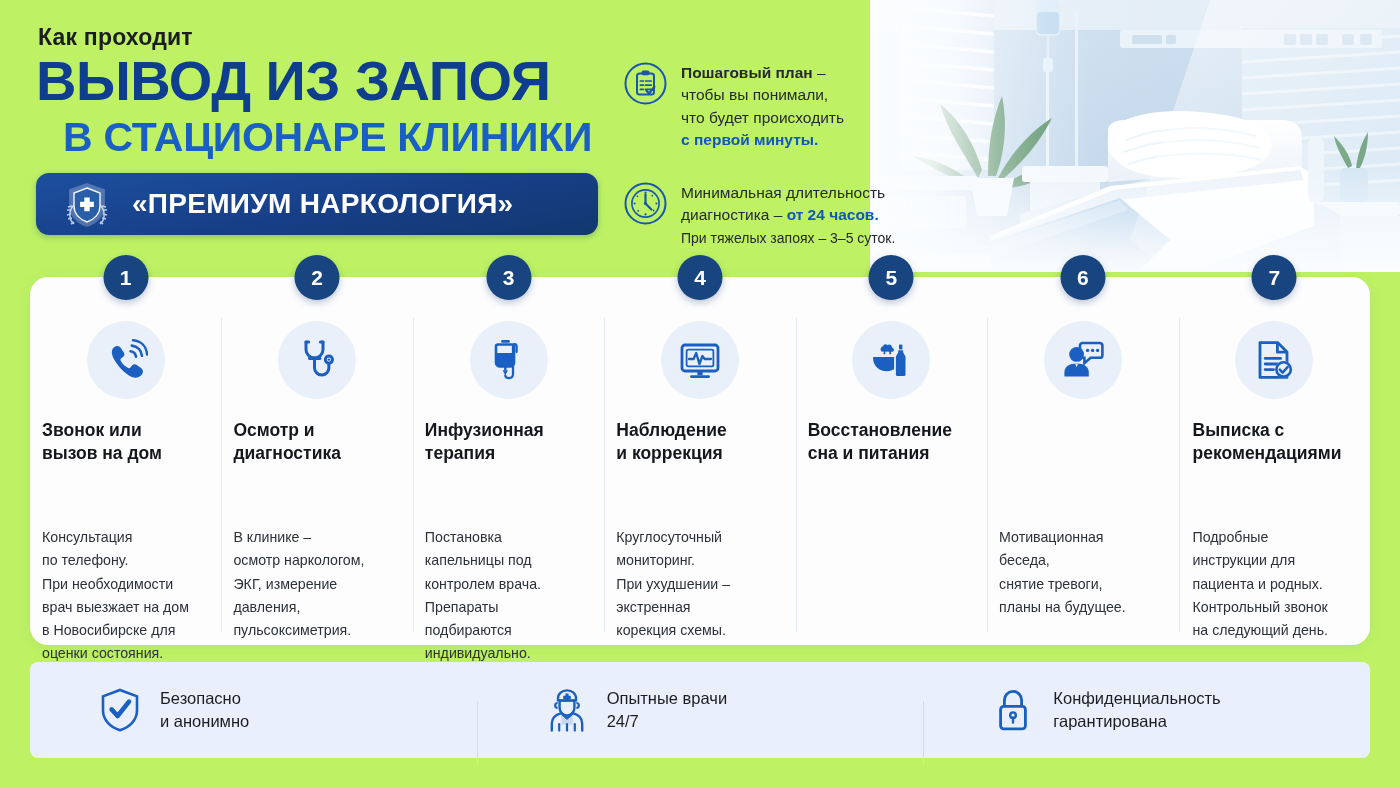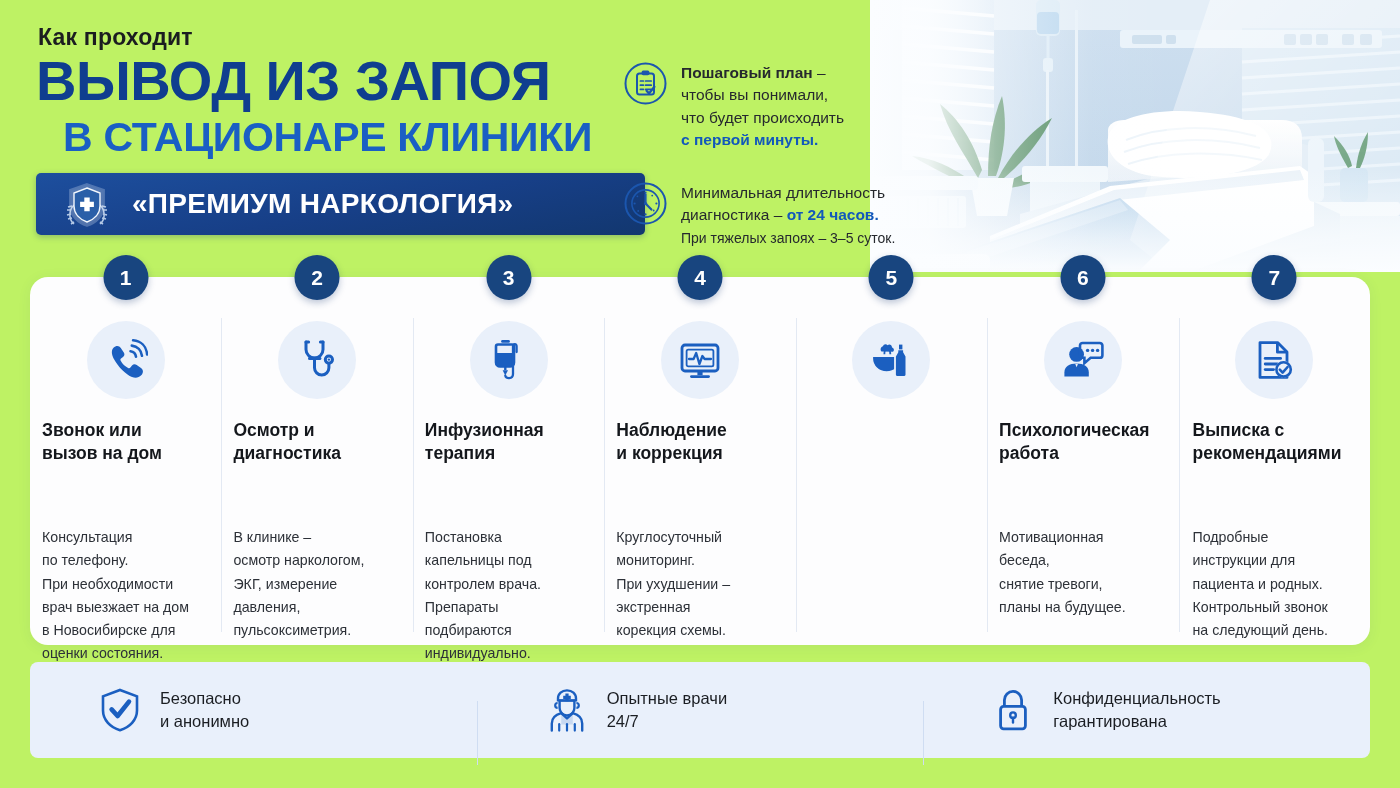--- a/index.html
+++ b/index.html
@@ -39,22 +39,22 @@
     position:absolute; left:36px; top:53px;
     font-size:56px; font-weight:bold; color:#0f3e8f;
     letter-spacing:-0.5px; line-height:1;
   }
   .title2 {
     position:absolute; left:37px; top:117px;
     font-size:41px; font-weight:bold; color:#1a5fc4;
     letter-spacing:-0.3px; line-height:1;margin-left:26px;
   }
   #brand-pill {
-    position:absolute; left:36px; top:173px; width:609px; height:62px;
-    border-radius:5px;
+    position:absolute; left:36px; top:173px; width:562px; height:62px;
+    border-radius:13px;
     background:linear-gradient(170deg,#1d4f9e 0%,#173f87 55%,#12376f 100%);
     box-shadow:0 2px 6px rgba(16,50,110,.28);
     display:flex; align-items:center;
   }
   #brand-emblem { width:58px; height:58px; margin-left:22px; flex:0 0 auto; }
   #brand-name {
     color:#ffffff; font-size:28px; font-weight:bold; letter-spacing:.3px;
     margin-left:16px;
   }
 
@@ -406,38 +406,38 @@
             <g fill="#1b5fc0">
               <path d="M12.4 13.6 c-1.6 -2.4 -.4 -5 1.6 -5.4 .4 -2.2 3.2 -2.8 4.6 -1 1.8 -1.4 4.4 -.2 4.4 2.2 2 .4 2.6 3 1 4.4 Z"></path>
               <path d="M16.5 9.6 c-1.4 2 -2 4 -2 6.6 h1.8 c0 -2.4 .4 -4.4 1.6 -6.2 Z"></path>
               <path d="M20.4 9.8 c1.2 2 1.8 4.2 1.8 6.4 h-1.8 c0 -2.2 -.4 -4.2 -1.4 -5.8 Z"></path>
             </g>
             <path d="M3.4 18.2 h28.4 v2.4 c0 7.4 -6.2 13.4 -14.2 13.4 S3.4 28 3.4 20.6 Z" fill="#1b5fc0" stroke="#e9f0fa" stroke-width="1.4"></path>
             <path d="M28.4 11.4 h6.6 v2.6 l2.4 4.4 v18.4 a2 2 0 0 1 -2 2 h-7.4 a2 2 0 0 1 -2 -2 V18.4 l2.4 -4.4 Z" fill="#1b5fc0" stroke="#e9f0fa" stroke-width="1.8"></path>
             <path d="M30 6.6 h3.4 v4.8 H30 Z" fill="#1b5fc0"></path>
           </svg>
         </div>
+        <div class="step-title">Восстановление<br>сна и питания</div>
       </div>
 
       <div class="step">
         <div class="step-num">6</div>
         <div class="step-ico-wrap">
           <svg viewBox="0 0 44 44" aria-hidden="true">
             <circle cx="15.6" cy="16.4" r="7.4" fill="#1b5fc0"></circle>
             <path d="M3.4 38.6 v-4.4 c0 -5.2 5 -8.6 12.2 -8.6 s12.2 3.4 12.2 8.6 v4.4 Z" fill="#1b5fc0"></path>
             <path d="M14.2 25.8 l1.4 3.4 l1.4 -3.4 Z" fill="#e9f0fa"></path>
             <path d="M21.6 5 h17.2 a2.6 2.6 0 0 1 2.6 2.6 v9.6 a2.6 2.6 0 0 1 -2.6 2.6 h-9.2 l-6.2 5.4 v-5.4 h-1.8 a2.6 2.6 0 0 1 -2.6 -2.6 V7.6 A2.6 2.6 0 0 1 21.6 5 Z" fill="none" stroke="#1b5fc0" stroke-width="2.6"></path>
             <g fill="#1b5fc0">
               <circle cx="26.6" cy="12.4" r="1.7"></circle>
                 <circle cx="31.6" cy="12.4" r="1.7"></circle>
                 <circle cx="36.6" cy="12.4" r="1.7"></circle>
             </g>
           </svg>
         </div>
-        <div class="step-title">Психологическая<br>работа</div>
         <div class="step-body">Мотивационная<br>беседа,<br>снятие тревоги,<br>планы на будущее.</div>
       </div>
 
       <div class="step">
         <div class="step-num">7</div>
         <div class="step-ico-wrap">
           <svg viewBox="0 0 44 44" aria-hidden="true">
             <path d="M8 4.6 h17.6 L35 14 v25.4 H8 Z" fill="none" stroke="#1b5fc0" stroke-width="2.8" stroke-linejoin="round"></path>
             <path d="M25.4 4.6 v9.6 H35" fill="none" stroke="#1b5fc0" stroke-width="2.8" stroke-linejoin="round"></path>
             <g stroke="#1b5fc0" stroke-width="2.8" stroke-linecap="round">

